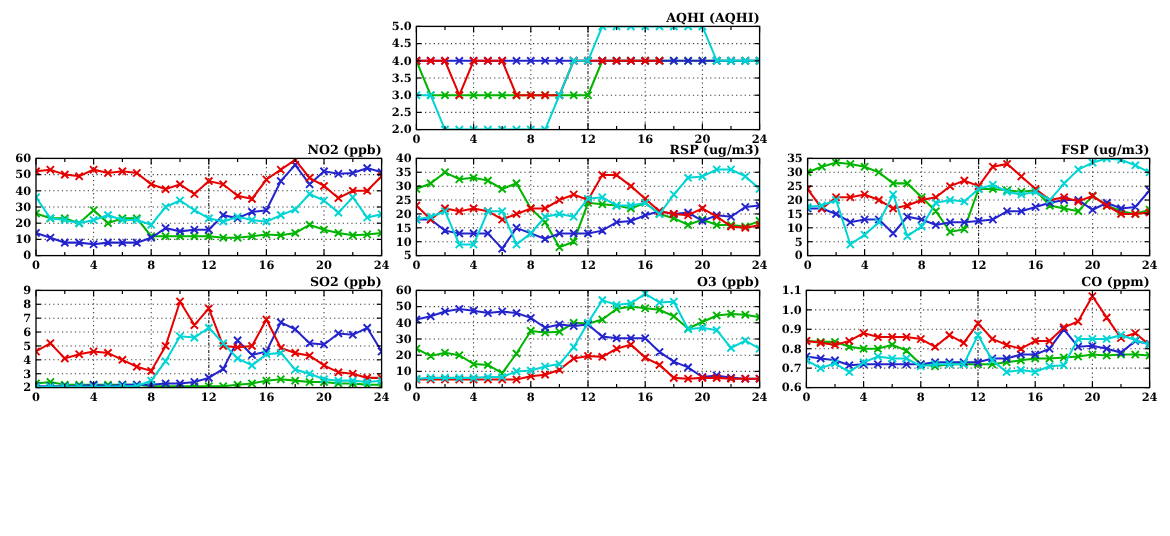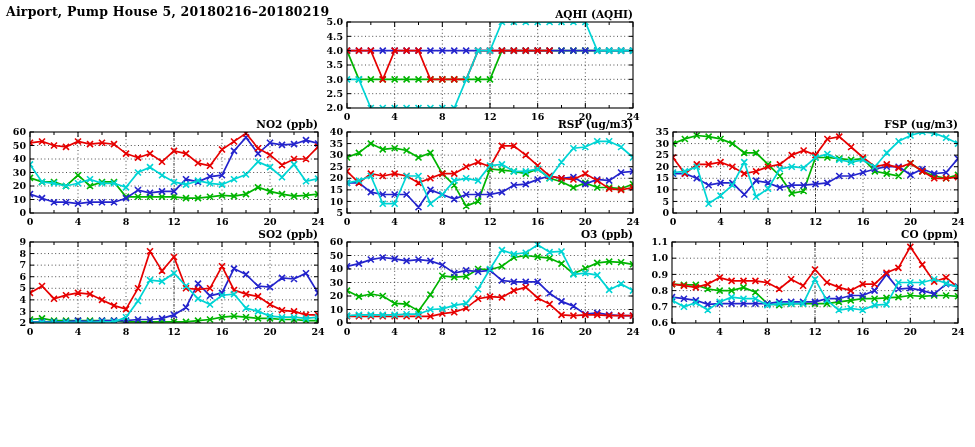--- a/index.html
+++ b/index.html
@@ -9,21 +9,20 @@
               letter-spacing:0.2px;}
   svg{position:absolute;left:0;top:0;}
   text{font-family:"DejaVu Serif", serif;font-weight:bold;fill:#000;}
   .tick-label{font-size:9.5px;}
   .panel-title{font-size:10.5px;}
 </style>
 </head>
 <body>
 
 <div class="page">
-  <div class="page-title">Airport, Pump House 5, 20180216–20180219</div>
   <svg id="charts" width="975" height="447" viewBox="0 0 975 447">
       <g>
         <clipPath id="clip-aqhi">
           <rect x="347" y="22" width="286" height="86"></rect>
         </clipPath>
         <line x1="347" y1="93.66666666666667" x2="633" y2="93.66666666666667" stroke="#3a3a3a" stroke-width="0.9" stroke-dasharray="1 2.6"></line>
         <line x1="347" y1="79.33333333333333" x2="633" y2="79.33333333333333" stroke="#3a3a3a" stroke-width="0.9" stroke-dasharray="1 2.6"></line>
         <line x1="347" y1="65" x2="633" y2="65" stroke="#3a3a3a" stroke-width="0.9" stroke-dasharray="1 2.6"></line>
         <line x1="347" y1="50.666666666666664" x2="633" y2="50.666666666666664" stroke="#3a3a3a" stroke-width="0.9" stroke-dasharray="1 2.6"></line>
         <line x1="347" y1="36.33333333333333" x2="633" y2="36.33333333333333" stroke="#3a3a3a" stroke-width="0.9" stroke-dasharray="1 2.6"></line>

